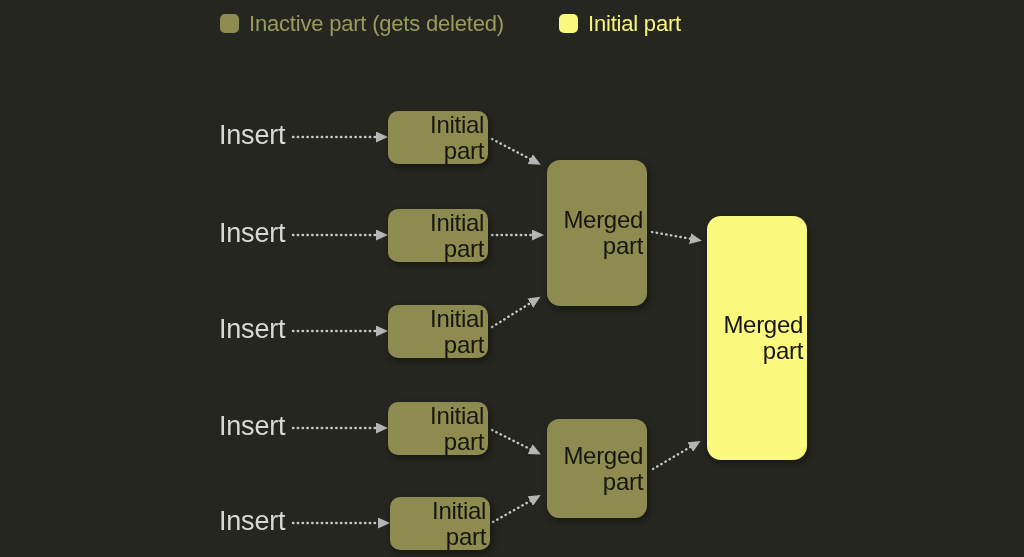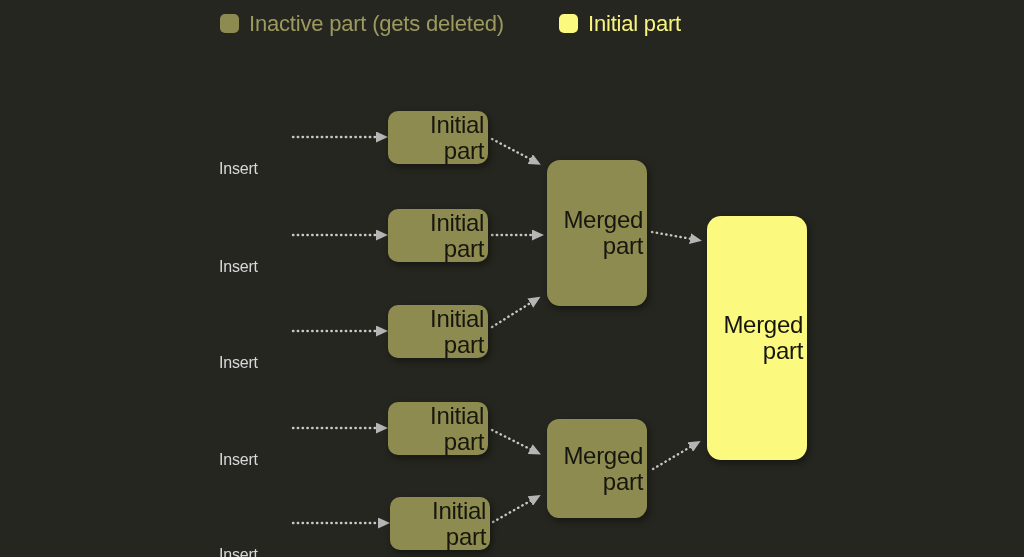--- a/index.html
+++ b/index.html
@@ -50,25 +50,24 @@
     stroke: #c7c7c7;
     stroke-width: 2.4;
     stroke-dasharray: 0.4 4.4;
     stroke-linecap: round;
     fill: none;
   }
   
   .insert-label {
     position: absolute;
     transform: translateY(-54%);
-    font-size: 16px;
+    font-size: 27px;
     color: #d8d8d8;
     letter-spacing: -0.2px;
     white-space: nowrap;
-    margin-top: 33px;
   }
   .part-box {
     position: absolute;
     display: flex;
     align-items: center;
     justify-content: center;
     text-align: right;
     font-size: 24px;
     line-height: 26px;
     letter-spacing: -0.3px;

